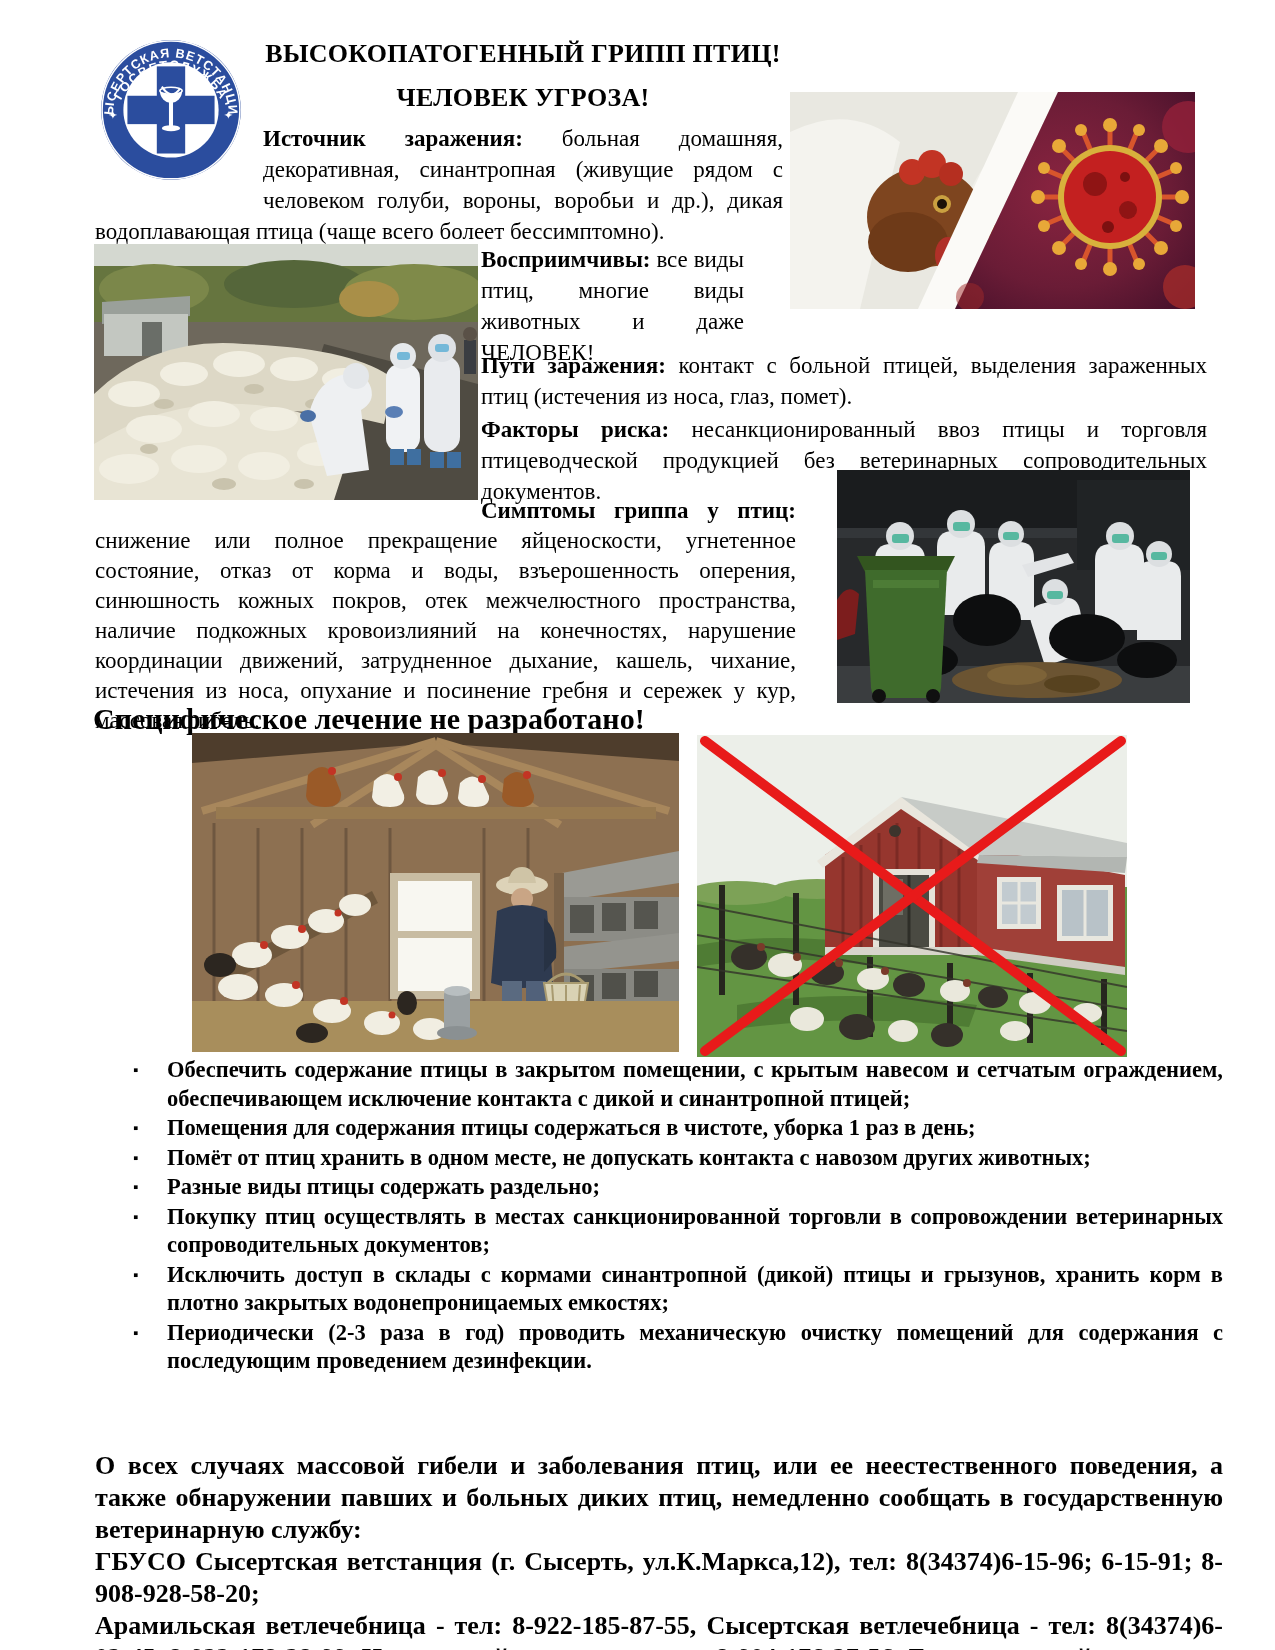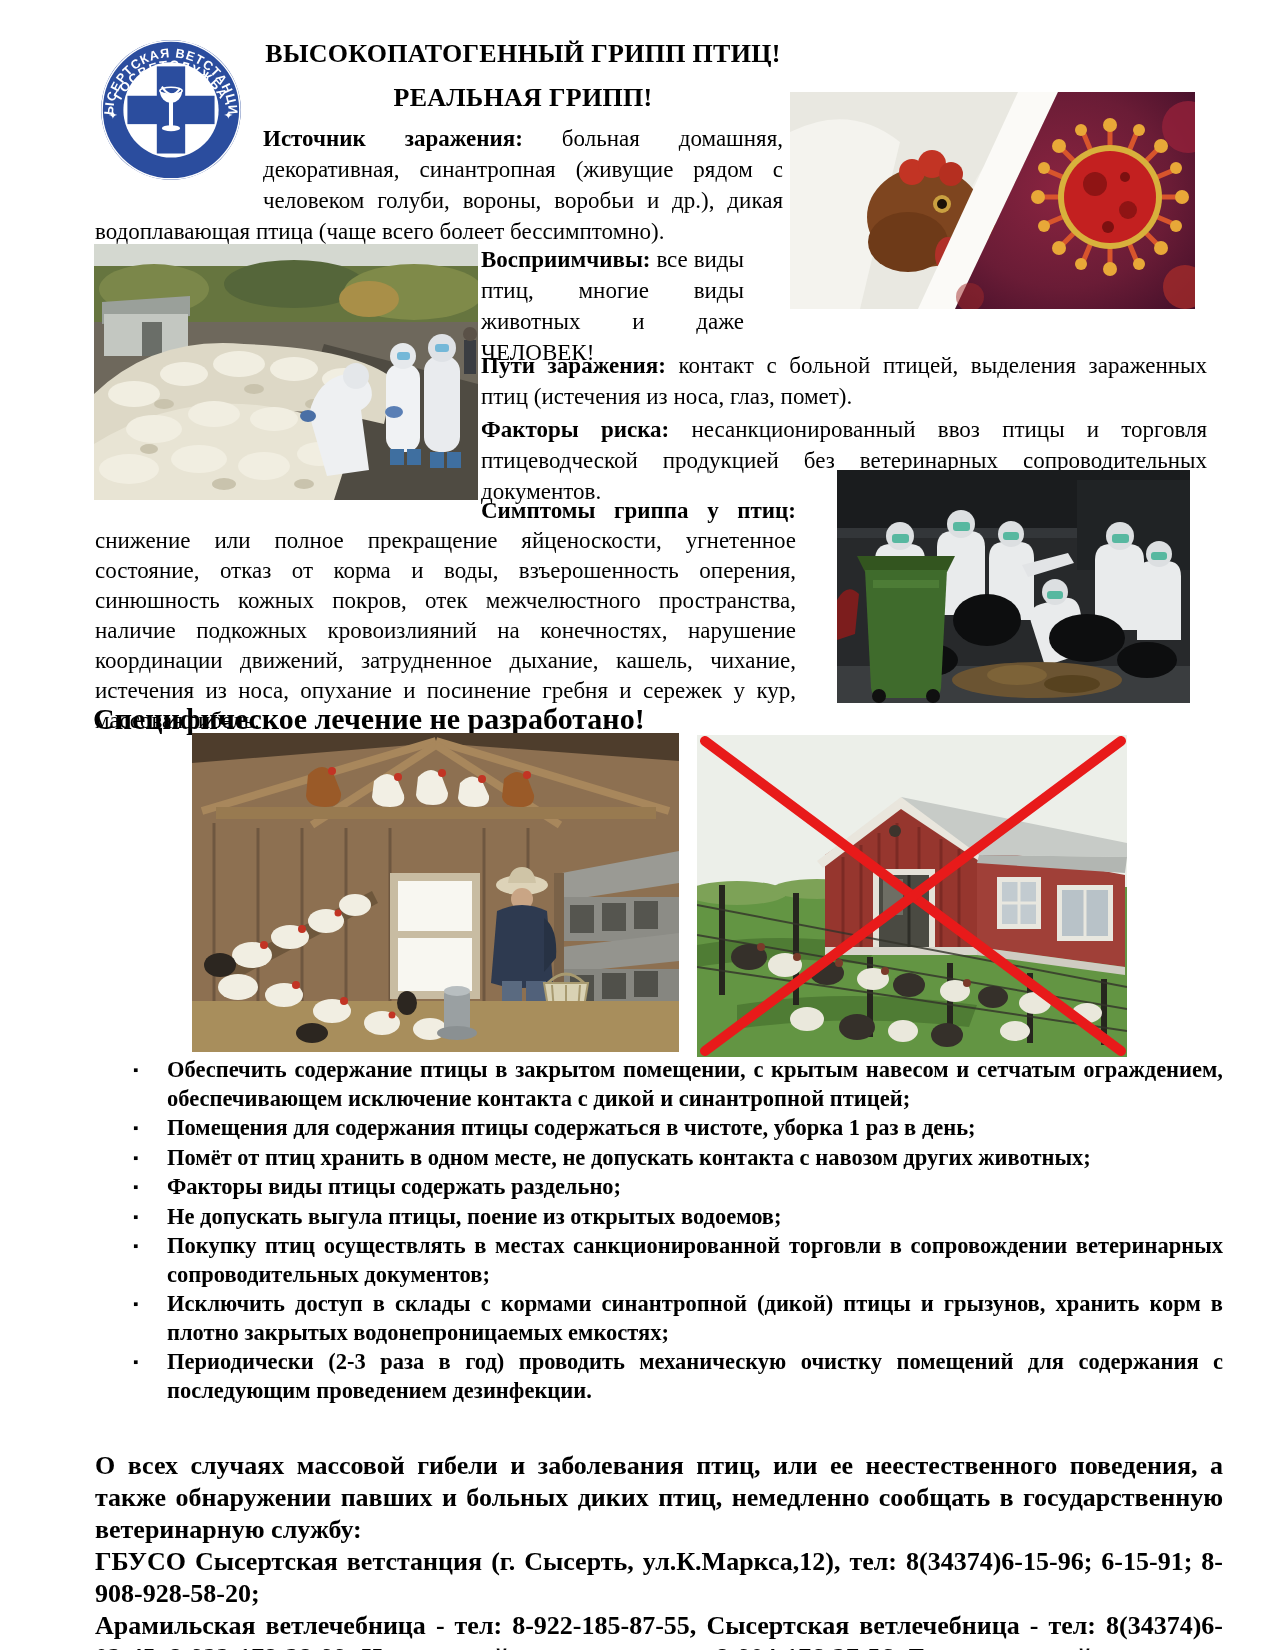--- a/index.html
+++ b/index.html
@@ -76,21 +76,21 @@
         <g>
           <path d="M 64,52 a 11,12 0 0 0 22,0 z" fill="#ffffff"></path>
           <ellipse cx="75" cy="52" rx="11" ry="3.5" fill="#2b4d9e" stroke="#ffffff" stroke-width="1.5"></ellipse>
           <rect x="73" y="63" width="4" height="24" fill="#ffffff"></rect>
           <ellipse cx="75" cy="89" rx="9" ry="3" fill="#ffffff"></ellipse>
           <path d="M 66,48 q 9,14 18,2" fill="none" stroke="#ffffff" stroke-width="2"></path>
         </g>
       </svg>
     </div>
     <div class="title-line title-1">ВЫСОКОПАТОГЕННЫЙ ГРИПП ПТИЦ!</div>
-    <div class="title-line title-2">РЕАЛЬНАЯ ГРИПП!</div>
+    <div class="title-line title-2">ЧЕЛОВЕК УГРОЗА!</div>
     <p class="para"><span class="lead">Источник заражения:</span>
       <span>больная домашняя, декоративная, синантропная (живущие рядом с человеком голуби, вороны, воробьи и др.), дикая водоплавающая птица (чаще всего болеет бессимптомно).</span></p>
   </div>
 
   <figure id="fig-virus" class="abs">
     <svg viewBox="0 0 405 217" preserveAspectRatio="none">
       <defs>
         <radialGradient id="vbg" cx="45%" cy="45%" r="75%">
           <stop offset="0%" stop-color="#8a2440"></stop>
             <stop offset="60%" stop-color="#6a1c36"></stop>
@@ -513,22 +513,21 @@
         <line x1="424" y1="6" x2="8" y2="316"></line>
       </g>
     </svg>
   </figure>
 
   <div id="measures" class="abs">
     <ul class="measures-list">
       <li>Обеспечить содержание птицы в закрытом помещении, с крытым навесом и сетчатым ограждением, обеспечивающем исключение контакта с дикой и синантропной птицей;</li>
       <li>Помещения для содержания птицы содержаться в чистоте, уборка 1 раз в день;</li>
       <li>Помёт от птиц хранить в одном месте, не допускать контакта с навозом других животных;</li>
-      <li>Факторы виды птицы содержать раздельно;</li>
-      <li>Не допускать выгула птицы, поение из открытых водоемов;</li>
+      <li>Разные виды птицы содержать раздельно;</li>
       <li>Покупку птиц осуществлять в местах санкционированной торговли в сопровождении ветеринарных сопроводительных документов;</li>
       <li>Исключить доступ в склады с кормами синантропной (дикой) птицы и грызунов, хранить корм в плотно закрытых водонепроницаемых емкостях;</li>
       <li>Периодически (2-3 раза в год) проводить механическую очистку помещений для содержания с последующим проведением дезинфекции.</li>
     </ul>
   </div>
 
   <div id="footer" class="abs">
     <p>О всех случаях массовой гибели и заболевания птиц, или ее неестественного поведения, а также обнаружении павших и больных диких птиц, немедленно сообщать в государственную ветеринарную службу:</p>
     <p>ГБУСО Сысертская ветстанция (г. Сысерть, ул.К.Маркса,12), тел: 8(34374)6-15-96; 6-15-91; 8-908-928-58-20;</p>
     <p>Арамильская ветлечебница - тел: 8-922-185-87-55, Сысертская ветлечебница - тел: 8(34374)6-02-45, 8-922-178-28-99; Никольский ветпункт — тел. 8-904-176-27-56;  Бородулинский ветпункт - тел. 8-922-185-87-55.</p>

